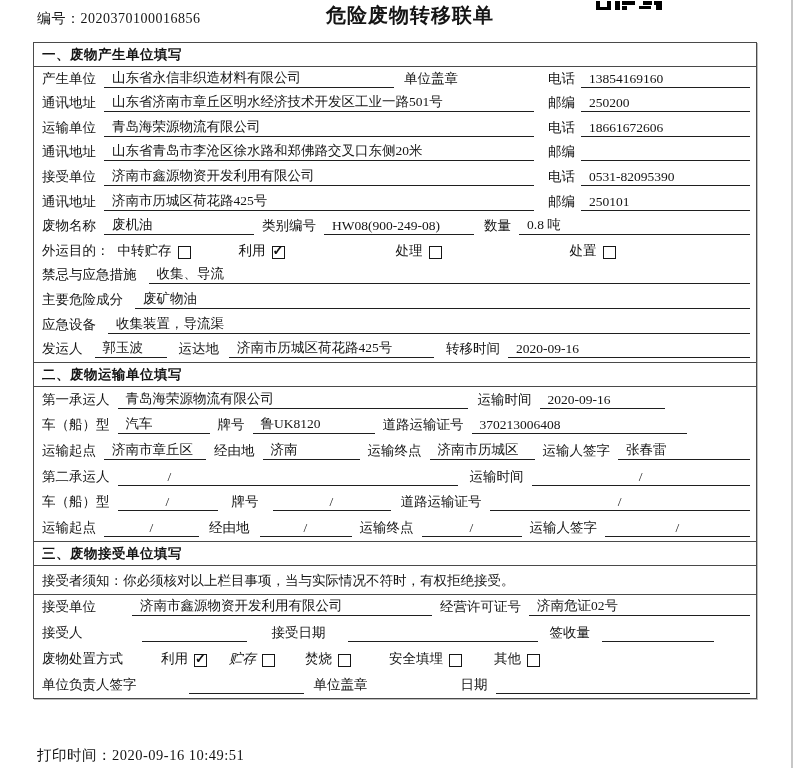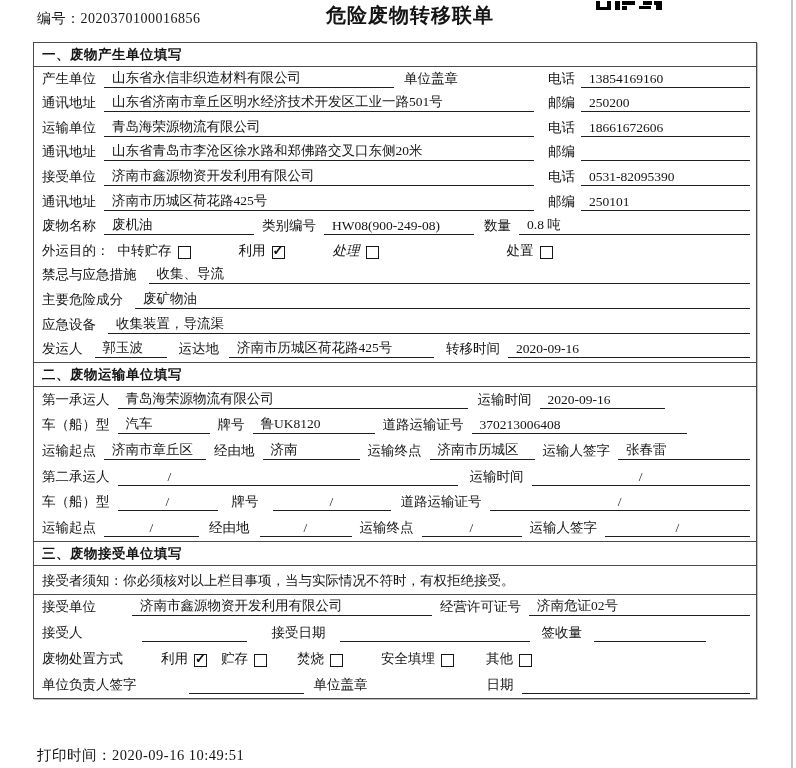--- a/index.html
+++ b/index.html
@@ -39,23 +39,23 @@
   .col2 .lbl{margin-right:6px;}
   .cb{
     width:11px;height:11px;border:1.4px solid #161616;display:inline-block;
     position:relative;margin-left:6px;flex:none;margin-bottom:1px;background:#fff;
   }
   .cb.checked::after{
     content:"\2713";position:absolute;left:0px;top:-4px;font-size:13px;font-weight:bold;color:#111;
   }
   .print-time{position:absolute;left:37px;top:746px;font-size:14.5px;letter-spacing:.5px;}
   .ml8{margin-left:8px;}.ml10{margin-left:10px;}.ml12{margin-left:12px;}.ml14{margin-left:14px;}
-  .ml22{margin-left:14px;}.ml25{margin-left:25px;}.ml30{margin-left:30px;}.ml32{margin-left:32px;}
+  .ml22{margin-left:22px;font-style:italic;}.ml25{margin-left:25px;}.ml30{margin-left:30px;}.ml32{margin-left:32px;}
   .ml36{margin-left:36px;}.ml38{margin-left:38px;}.ml48{margin-left:48px;}.ml52{margin-left:52px;}
-  .ml59{margin-left:59px;}.ml82{margin-left:48px;font-style:italic;}.ml125{margin-left:119px;text-align:center;}.ml128{margin-left:128px;}
+  .ml59{margin-left:59px;}.ml82{margin-left:111px;}.ml125{margin-left:93px;text-align:center;}.ml128{margin-left:128px;}
   .w72{width:72px;}.w82{width:82px;}.w92{width:92px;}.w95{width:95px;}.w97{width:97px;}
   .w100{width:100px;}.w102{width:102px;}.w105{width:105px;}.w112{width:112px;}.w113{width:113px;}
   .w115{width:115px;}.w118{width:118px;}.w122{width:122px;}.w125{width:125px;}.w150{width:150px;}
   .w190{width:190px;}.w205{width:205px;}.w215{width:215px;}.w290{width:290px;}.w300{width:300px;}
   .w340{width:340px;}.w350{width:350px;}.w430{width:430px;}
   .padslash{padding-left:50px;}
 </style>
 </head>
 <body>
 

